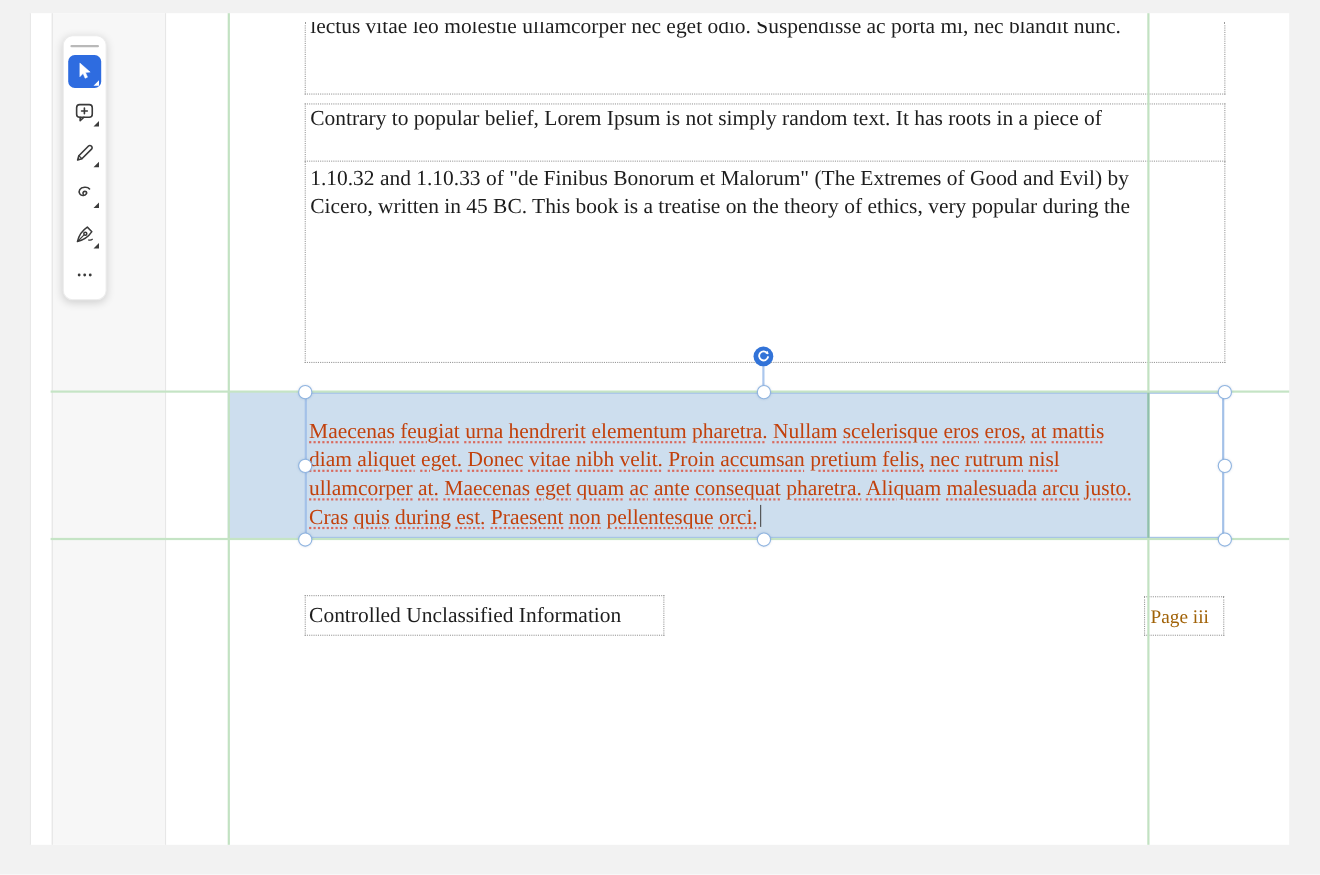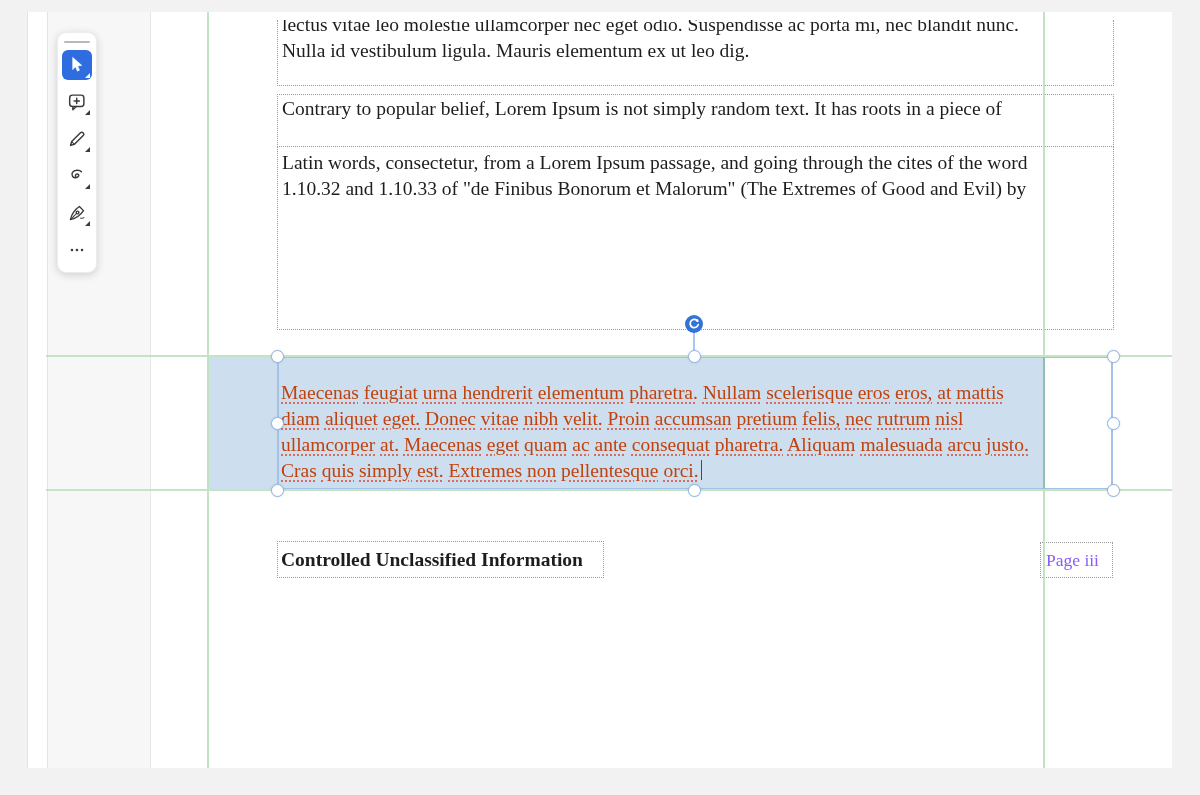--- a/index.html
+++ b/index.html
@@ -19,23 +19,23 @@
   .box-a { position:absolute; left:277px; top:20px; width:837px; height:66px;
            border:1px dotted #9a9a9a; border-top:none; overflow:hidden; padding-left:4px; }
   .box-a .inner { margin-top:-8px; }
   .box-b { position:absolute; left:277px; top:94px; width:837px; height:53px;
            padding:1px 0 0 4px; overflow:hidden; }
   .box-b .tl { height:25.5px; line-height:25.5px; }
   .box-c { position:absolute; left:277px; top:147px; width:837px; height:183px;
            border:1px dotted #9a9a9a; border-top:none; padding:3px 0 0 4px; overflow:hidden; }
   .box-c .tl { height:25.7px; line-height:25.7px; }
   .footer-l { position:absolute; left:277px; top:541px; width:327px; height:37px;
-              display:flex; align-items:center; padding-left:3px; font-size:19.5px; color:#1d1d1d;font-weight:bold; }
+              display:flex; align-items:center; padding-left:3px; font-size:19.5px; color:#1d1d1d; }
   .footer-r { position:absolute; left:1040px; top:542px; width:73px; height:36px;
-              display:flex; align-items:center; padding-left:5px; font-size:17.5px; color:#8b5cf6; }
+              display:flex; align-items:center; padding-left:5px; font-size:17.5px; color:#a16207; }
 
   
   .ghost { position:absolute; left:207px; top:356px; width:837px; height:134px;
            background:#cddeee; }
   .sel-frame { position:absolute; left:277px; top:356px; width:836px; height:134px;
                border:2px solid #a4c1e8; }
   .sel-text { position:absolute; left:281px; top:380px; width:880px;
               font-size:19.5px; line-height:26px; color:#c2410c; }
   .sel-text .tl { white-space:nowrap; }
   .sp { text-decoration:underline dotted #d96a5e 1.5px; text-underline-offset:3px; }
@@ -75,52 +75,51 @@
 </head>
 <body>
 
 <div class="page">
   <div class="gutter"></div>
 </div>
 
 <div class="box-a txt">
   <div class="inner">
       <div class="tl">lectus vitae leo molestie ullamcorper nec eget odio. Suspendisse ac porta mi, nec blandit nunc.</div>
-      <div class="tl">Nulla id vestibulum ligula. Mauris elementum ex ut leo dig.</div>
     </div>
 </div>
 
 <div class="box-b dotted txt">
   <div>
       <div class="tl">Contrary to popular belief, Lorem Ipsum is not simply random text. It has roots in a piece of</div>
     </div>
 </div>
 
 <div class="box-c txt">
   <div>
-      <div class="tl">Latin words, consectetur, from a Lorem Ipsum passage, and going through the cites of the word</div>
       <div class="tl">1.10.32 and 1.10.33 of "de Finibus Bonorum et Malorum" (The Extremes of Good and Evil) by</div>
+      <div class="tl">Cicero, written in 45 BC. This book is a treatise on the theory of ethics, very popular during the</div>
     </div>
 </div>
 
 <div class="footer-l dotted">
   <span>Controlled Unclassified Information</span>
 </div>
 
 <div class="footer-r dotted">
   <span>Page iii</span>
 </div>
 
 <div class="ghost"></div>
 
 <div class="sel-text">
     <div class="tl"><span class="sp">Maecenas</span> <span class="sp">feugiat</span> <span class="sp">urna</span> <span class="sp">hendrerit</span> <span class="sp">elementum</span> <span class="sp">pharetra.</span> <span class="sp">Nullam</span> <span class="sp">scelerisque</span> <span class="sp">eros</span> <span class="sp">eros,</span> <span class="sp">at</span> <span class="sp">mattis</span></div>
     <div class="tl"><span class="sp">diam</span> <span class="sp">aliquet</span> <span class="sp">eget.</span> <span class="sp">Donec</span> <span class="sp">vitae</span> <span class="sp">nibh</span> <span class="sp">velit.</span> <span class="sp">Proin</span> <span class="sp">accumsan</span> <span class="sp">pretium</span> <span class="sp">felis,</span> <span class="sp">nec</span> <span class="sp">rutrum</span> <span class="sp">nisl</span></div>
     <div class="tl"><span class="sp">ullamcorper</span> <span class="sp">at.</span> <span class="sp">Maecenas</span> <span class="sp">eget</span> <span class="sp">quam</span> <span class="sp">ac</span> <span class="sp">ante</span> <span class="sp">consequat</span> <span class="sp">pharetra.</span> <span class="sp">Aliquam</span> <span class="sp">malesuada</span> <span class="sp">arcu</span> <span class="sp">justo.</span></div>
-    <div class="tl"><span class="sp">Cras</span> <span class="sp">quis</span> <span class="sp">simply</span> <span class="sp">est.</span> <span class="sp">Extremes</span> <span class="sp">non</span> <span class="sp">pellentesque</span> <span class="sp">orci.</span><span class="caret"></span></div>
+    <div class="tl"><span class="sp">Cras</span> <span class="sp">quis</span> <span class="sp">during</span> <span class="sp">est.</span> <span class="sp">Praesent</span> <span class="sp">non</span> <span class="sp">pellentesque</span> <span class="sp">orci.</span><span class="caret"></span></div>
   </div>
 
 <div class="sel-frame"></div>
 
 <div class="vguide" style="left:207px"></div>
 <div class="vguide dark-seg" style="left:1043px"></div>
 <div class="hguide" style="top:355px"></div>
 <div class="hguide" style="top:489px"></div>
 
 <div class="rot-stem"></div>

